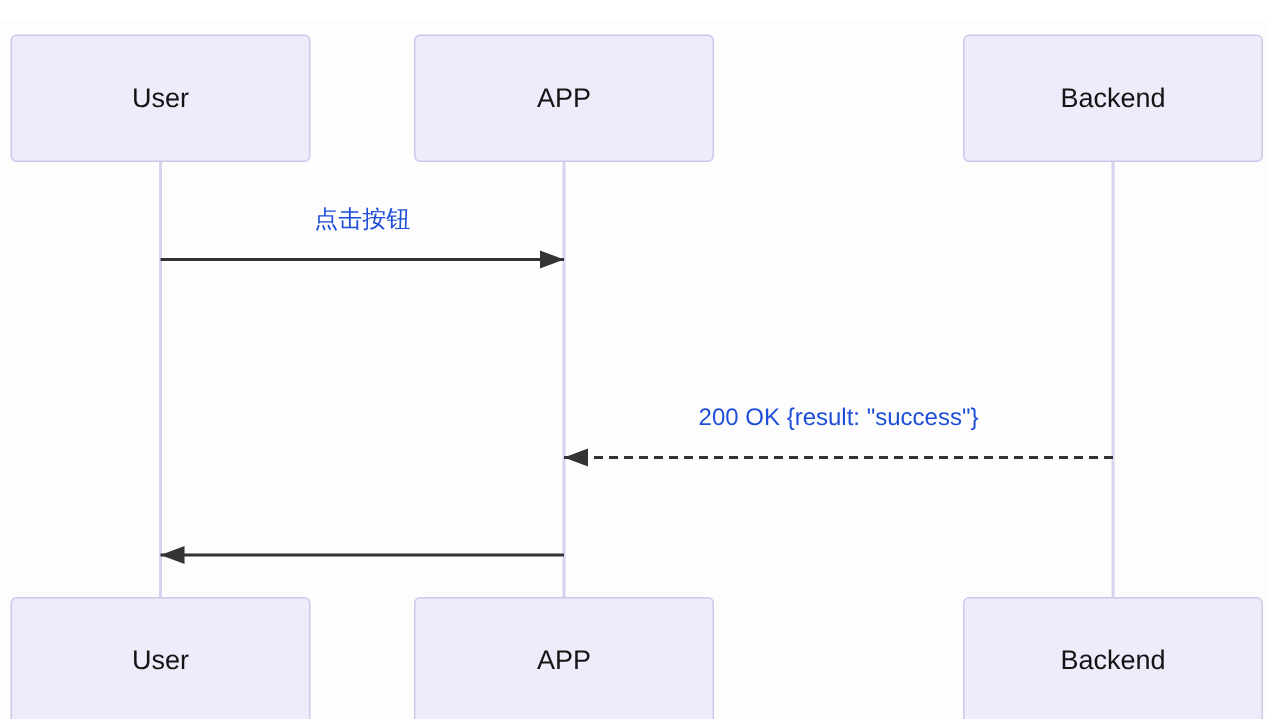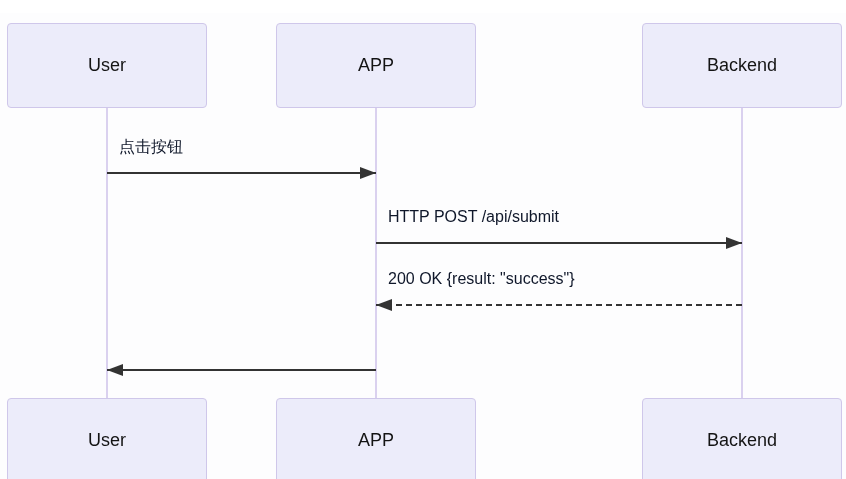--- a/index.html
+++ b/index.html
@@ -49,24 +49,25 @@
   .lifeline-backend { left: 741px; }
 
   .message { position: absolute; height: 40px; }
   .msg-1 { left: 107px; top: 121px; width: 269px; }
   .msg-2 { left: 376px; top: 191px; width: 366px; }
   .msg-3 { left: 376px; top: 253px; width: 366px; }
   .msg-4 { left: 107px; top: 318px; width: 269px; }
 
   .msg-label {
     position: absolute;
-    left: 12px; right: 0; top: 2px;
+    left: 0; right: 0; top: 2px;
+    text-align: center;
     font-size: 16px;
     line-height: 22px;
-    color: #0f172a;
+    color: #1d4ed8;
     white-space: nowrap;
   }
   .msg-line {
     position: absolute;
     left: 0; right: 0; bottom: 0;
     height: 0;
     border-top: 2px solid #333333;
   }
   .msg-line.dashed { border-top-style: dashed; }
 
@@ -98,25 +99,20 @@
   <div class="lifeline lifeline-user"></div>
   <div class="lifeline lifeline-app"></div>
   <div class="lifeline lifeline-backend"></div>
 
   <div class="message msg-1">
     <div class="msg-label">点击按钮</div>
     <div class="msg-line"></div>
     <div class="arrowhead right"></div>
   </div>
 
-  <div class="message msg-2">
-    <div class="msg-label">HTTP POST /api/submit</div>
-    <div class="msg-line"></div>
-    <div class="arrowhead right"></div>
-  </div>
 
   <div class="message msg-3">
     <div class="msg-label">200 OK {result: "success"}</div>
     <div class="msg-line dashed"></div>
     <div class="arrowhead left"></div>
   </div>
 
   <div class="message msg-4">
     <div class="msg-line"></div>
     <div class="arrowhead left"></div>

